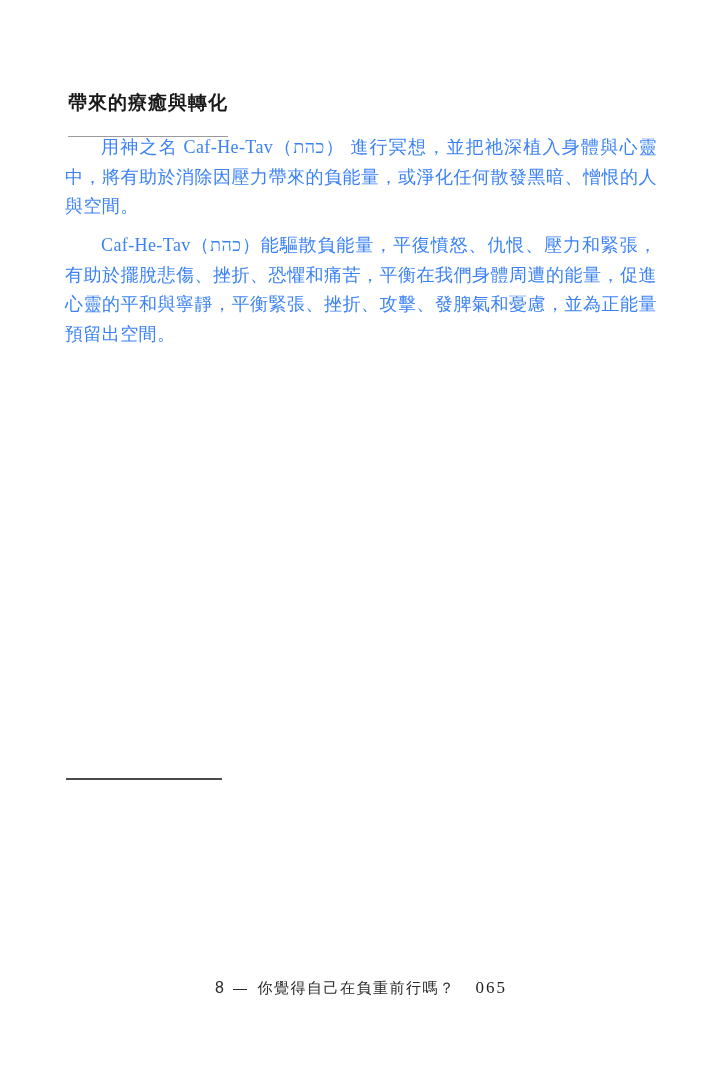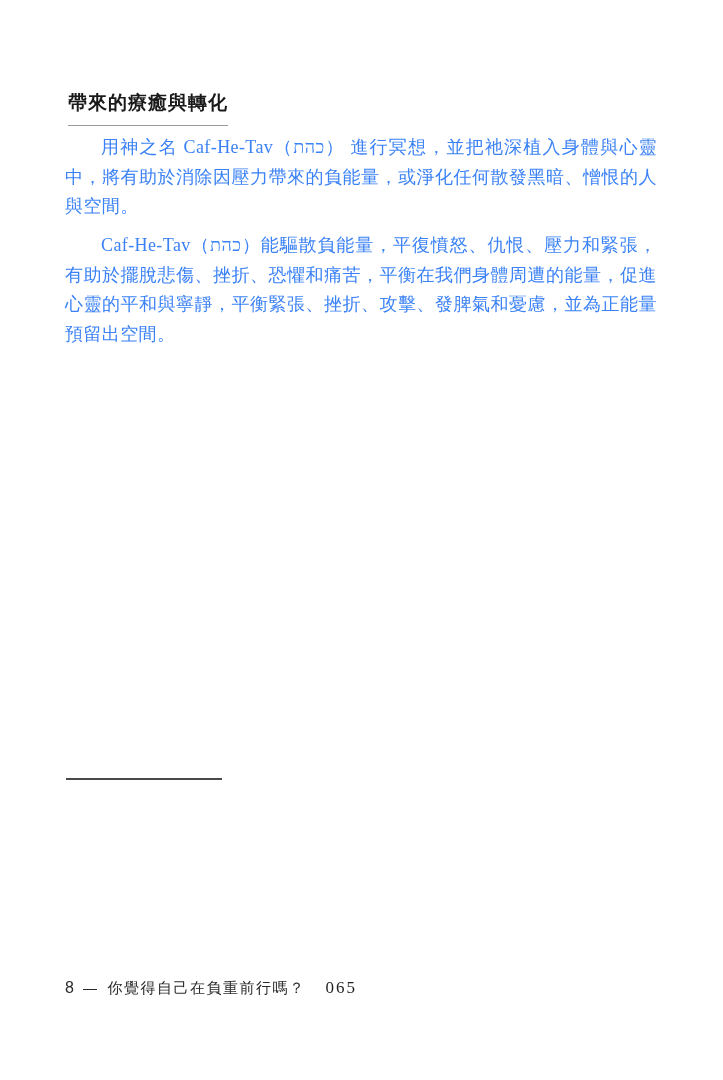--- a/index.html
+++ b/index.html
@@ -20,21 +20,21 @@
   .heading {
     position: absolute;
     top: 90px;
     left: 68px;
     margin: 0;
     font-family: "Liberation Sans", sans-serif;
     font-weight: 700;
     font-size: 19px;
     letter-spacing: 1px;
     color: #1a1a1a;
-    padding-bottom: 9px;
+    padding-bottom: 20px;
     border-bottom: 1px solid #9a9a9a;
   }
 
   
   .body-para {
     position: absolute;
     left: 65px;
     width: 592px;
     margin: 0;
     font-family: "Liberation Serif", "DejaVu Serif", serif;
@@ -79,21 +79,21 @@
     flex: 1;
     text-align: justify;
   }
 
   
   .footer {
     position: absolute;
     top: 978px;
     left: 65px;
     width: 592px;
-    text-align: left;
+    text-align: center;
     font-family: "Liberation Sans", sans-serif;
     font-size: 15px;
     letter-spacing: 1.5px;
     color: #2a2a2a;
     white-space: nowrap;
   }
   .footer .chapter-num {
     font-size: 16px;
     letter-spacing: 0;
   }

